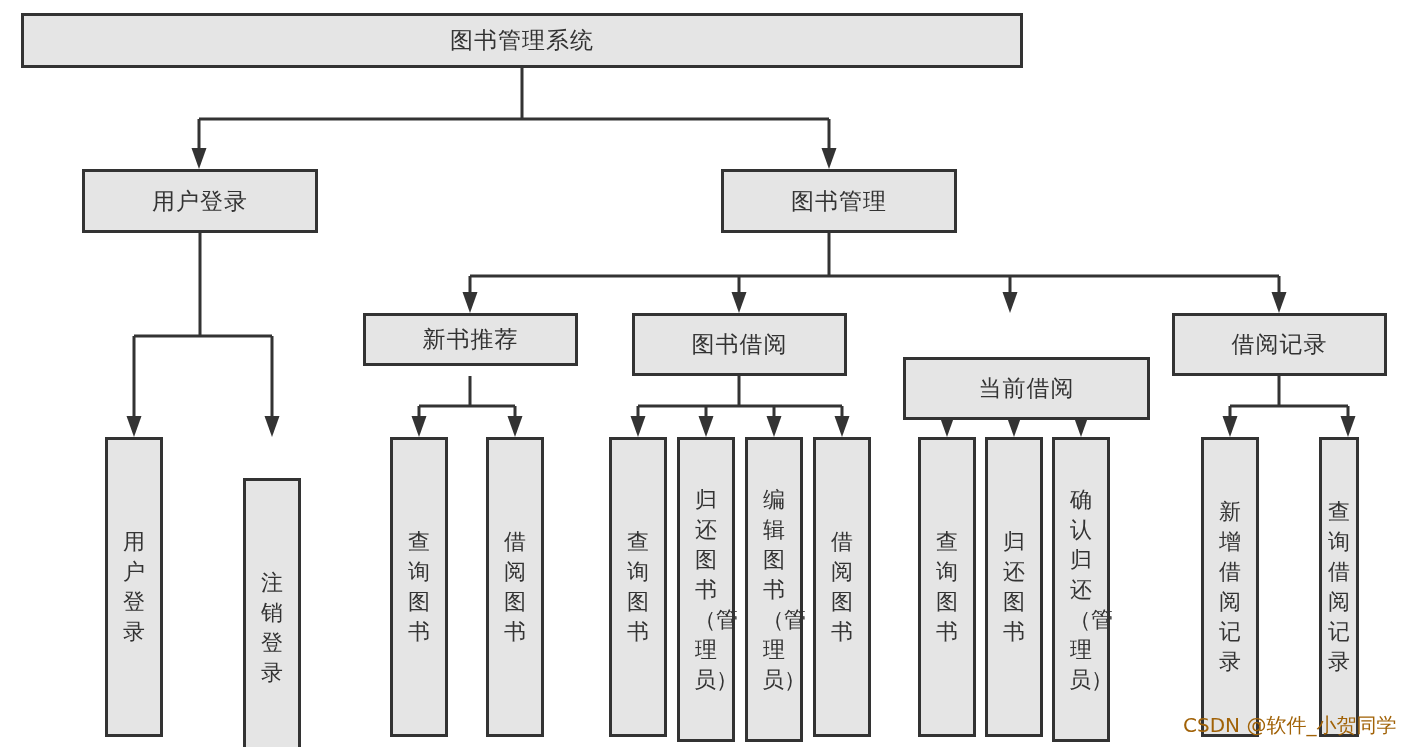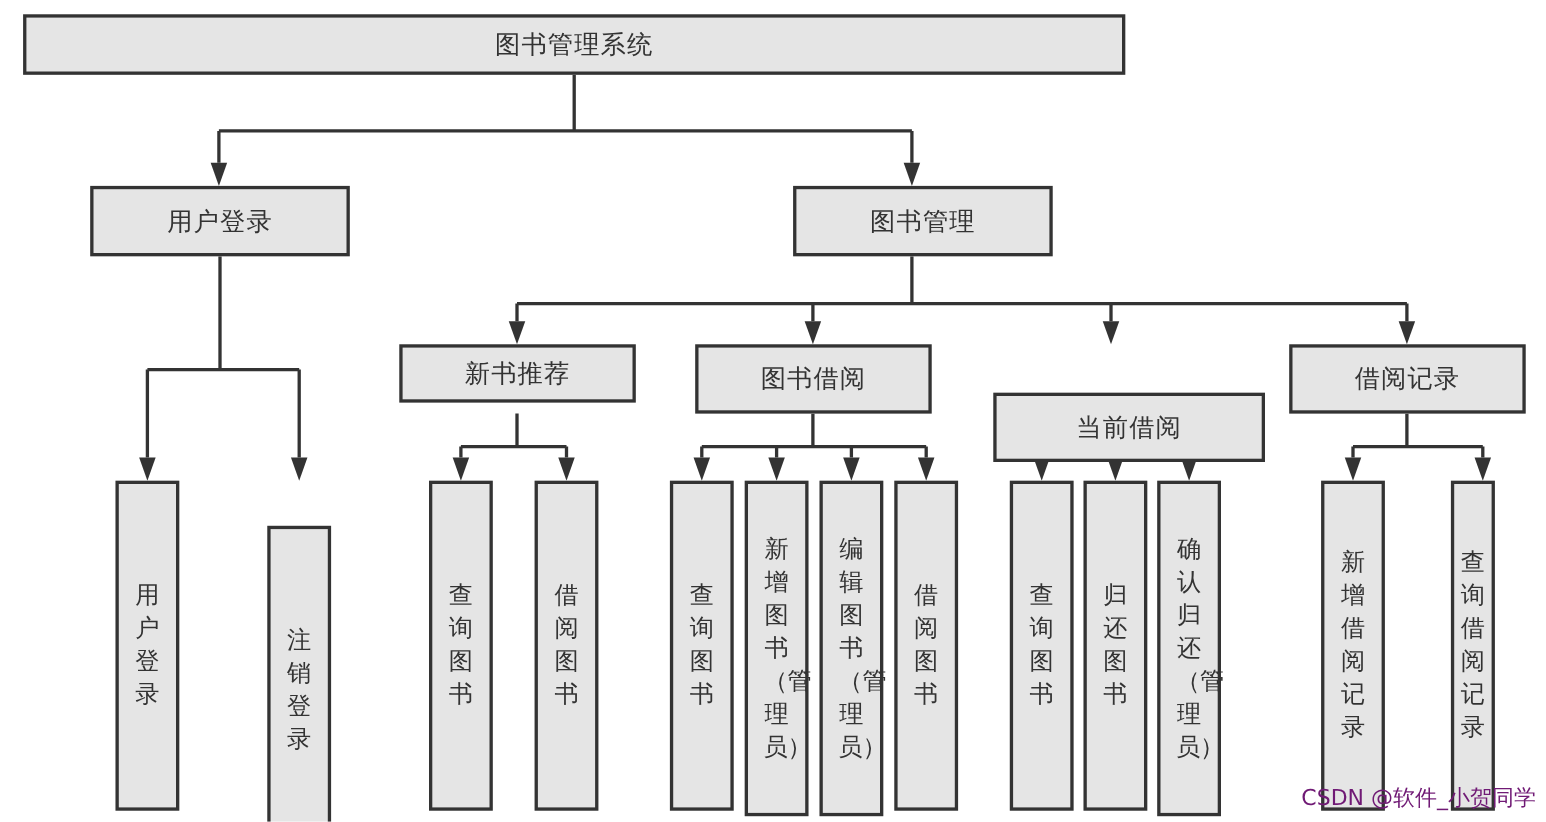--- a/index.html
+++ b/index.html
@@ -40,21 +40,21 @@
     line-height: 30px;
     text-align: center;
     word-break: break-all;
     color: #333333;
   }
   .watermark {
     position: absolute;
     left: 1183px;
     top: 712px;
     font-size: 20px;
-    color: #701a75;
+    color: #a16207;
     white-space: nowrap;
     z-index: 5;
   }
 </style>
 </head>
 <body>
 
 <div id="canvas">
 
   <svg id="connectors" viewBox="0 0 1405 747" xmlns="http://www.w3.org/2000/svg">
@@ -132,21 +132,21 @@
     <span class="vlabel">查询图书</span>
   </div>
   <div class="node" style="left:486px; top:437px; width:58px; height:300px;">
     <span class="vlabel">借阅图书</span>
   </div>
 
   <div class="node" style="left:609px; top:437px; width:58px; height:300px;">
     <span class="vlabel">查询图书</span>
   </div>
   <div class="node" style="left:677px; top:437px; width:58px; height:305px;">
-    <span class="vlabel">新增图书（管理员）</span>
+    <span class="vlabel">归还图书（管理员）</span>
   </div>
   <div class="node" style="left:745px; top:437px; width:58px; height:305px;justify-content:center;">
     <span class="vlabel">编辑图书（管理员）</span>
   </div>
   <div class="node" style="left:813px; top:437px; width:58px; height:300px;">
     <span class="vlabel">借阅图书</span>
   </div>
 
   <div class="node" style="left:918px; top:437px; width:58px; height:300px;">
     <span class="vlabel">查询图书</span>

